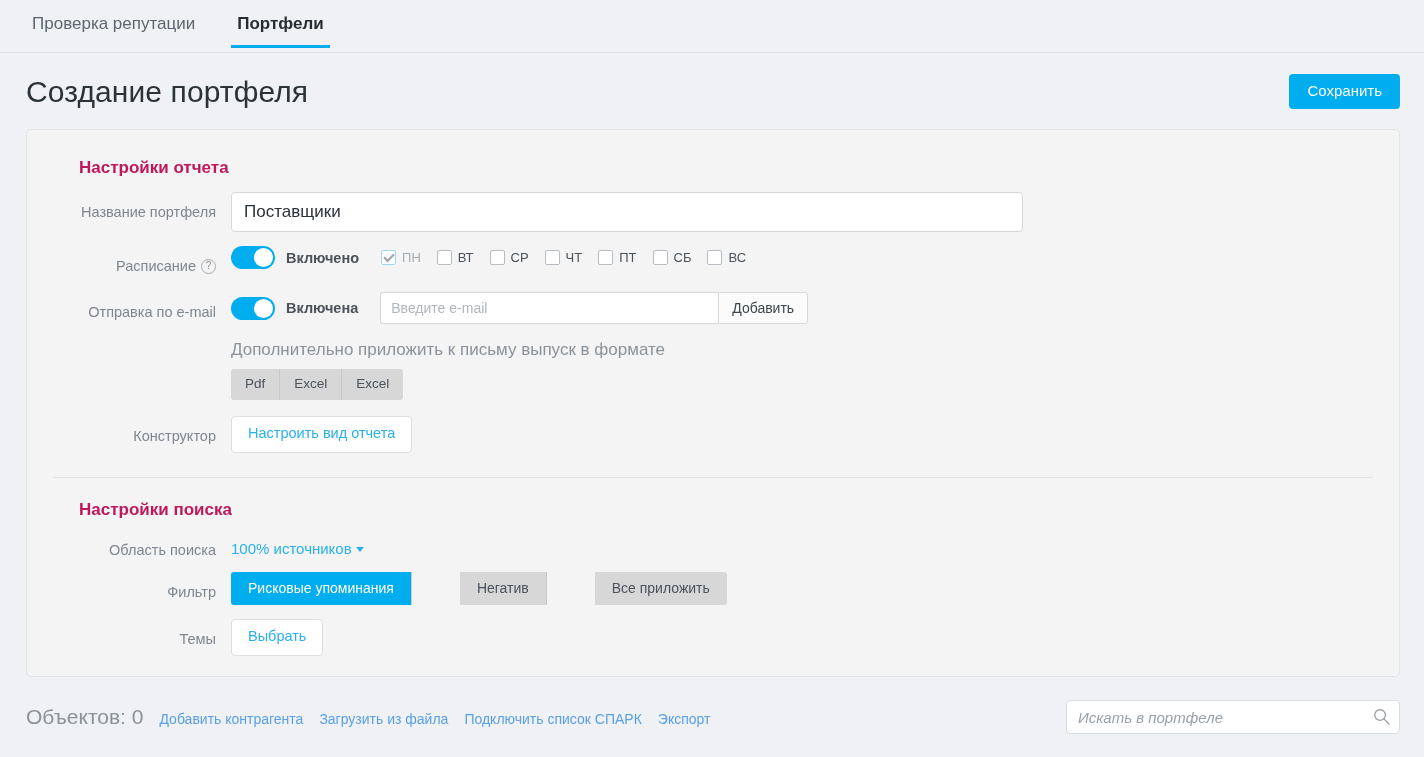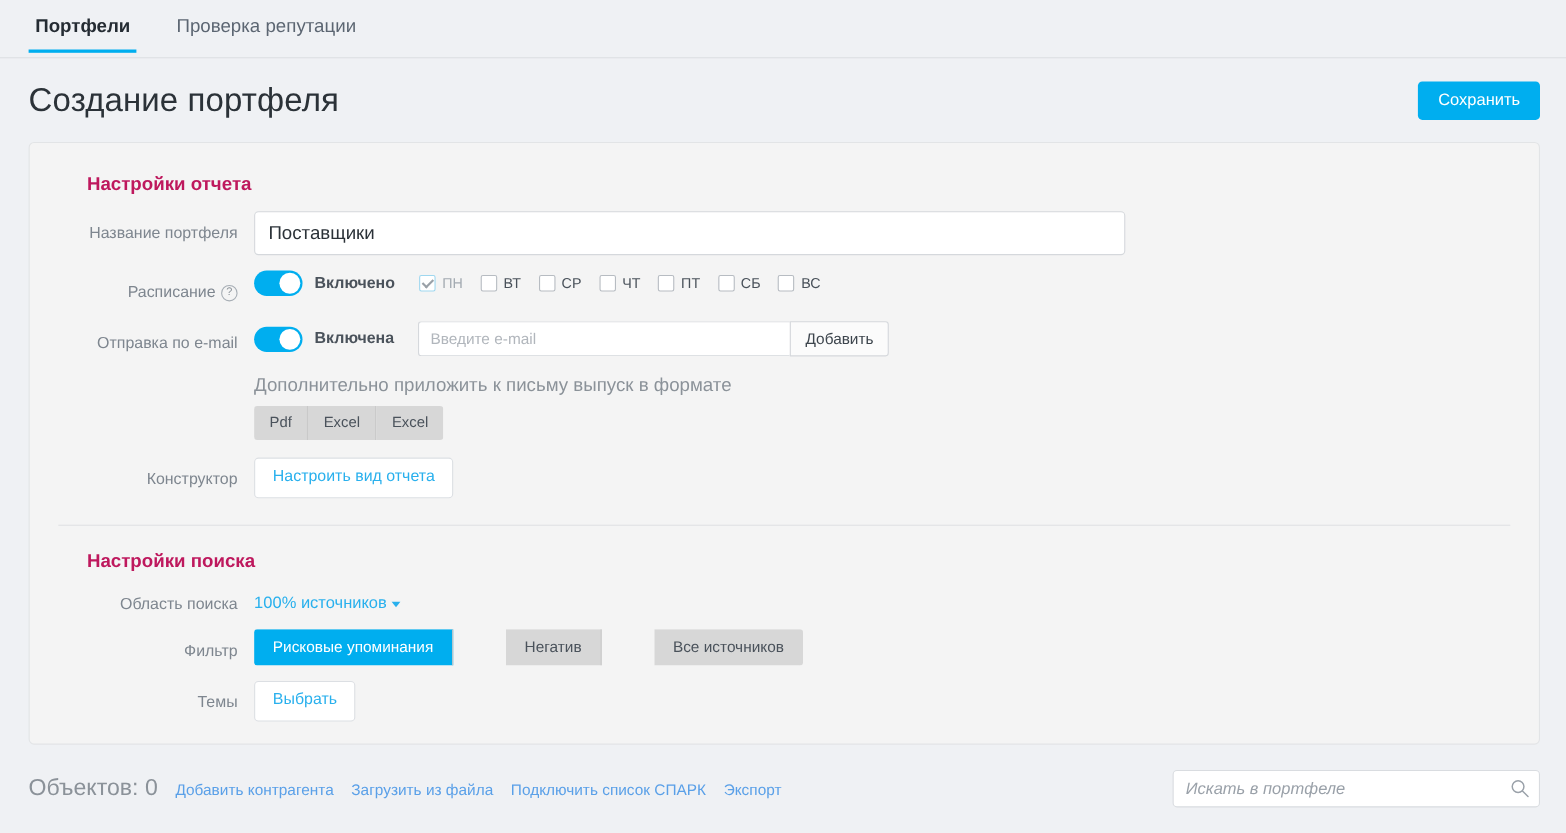--- a/index.html
+++ b/index.html
@@ -339,22 +339,22 @@
     width: 19px; height: 19px;
     pointer-events: none;
   }
 </style>
 </head>
 <body>
 
 <div class="page">
 
   <div class="tabbar">
+    <div class="tab">Проверка репутации</div>
     <div class="tab active">Портфели</div>
-    <div class="tab">Проверка репутации</div>
   </div>
 
   <div class="titlerow">
     <div class="pagetitle">Создание портфеля</div>
     <button class="btn-save">Сохранить</button>
   </div>
 
   <div class="card">
 
     <div class="section-title">Настройки отчета</div>
@@ -454,21 +454,21 @@
         </span>
       </div>
     </div>
 
     <div class="row">
       <div class="row-label">Фильтр</div>
       <div class="row-field">
         <div class="fseg">
           <button class="fseg-btn active">Рисковые упоминания</button>
           <button class="fseg-btn">Негатив</button>
-          <button class="fseg-btn">Все источников</button>
+          <button class="fseg-btn">Все приложить</button>
         </div>
       </div>
     </div>
 
     <div class="row" style="margin-top:8px;">
       <div class="row-label">Темы</div>
       <div class="row-field">
         <button class="btn-ghost">Выбрать</button>
       </div>
     </div>

